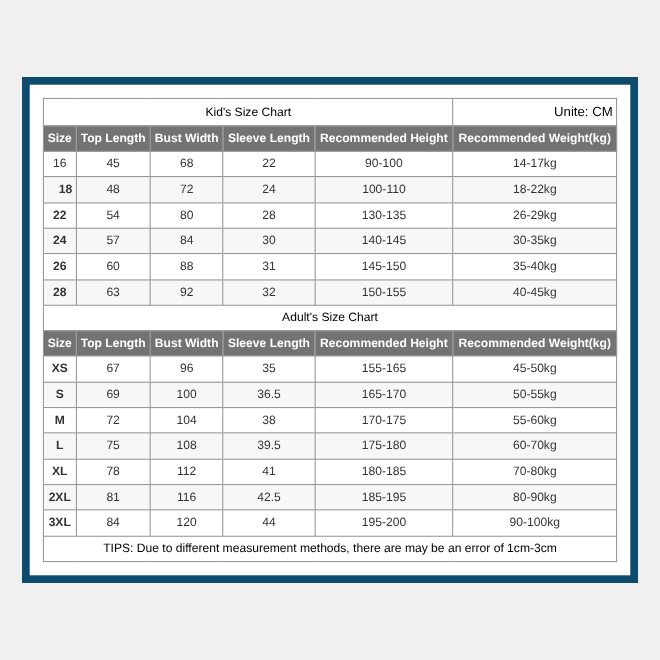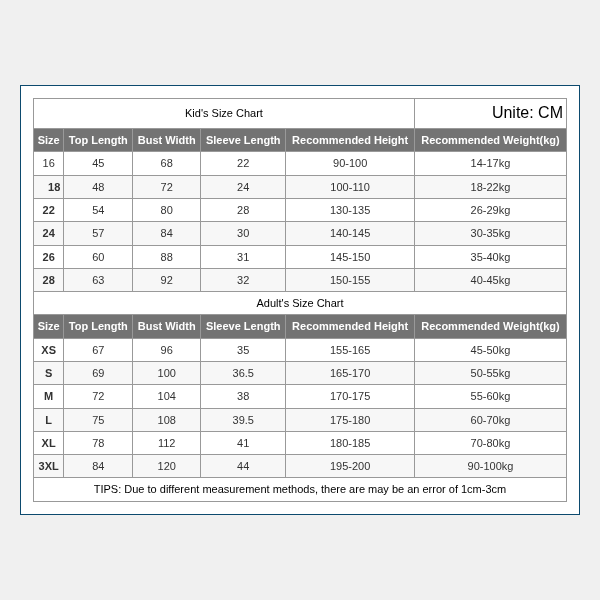--- a/index.html
+++ b/index.html
@@ -7,21 +7,21 @@
       background: #f0f0f0;
       display: flex;
       justify-content: center;
       align-items: center;
       width: 600px;
       height: 600px;
       font-family: Arial, sans-serif;
     }
     .card {
       background: #fff;
-      border: 1px solid #0c4a6e;
+      border: 7px solid #0c4a6e;
       padding: 12px;
       width: 560px;
     }
     table {
       width: 100%;
       border-collapse: collapse;
       font-size: 11px;
     }
     th, td {
       border: 1px solid #999;
@@ -36,21 +36,21 @@
       font-size: 11px;
     }
     .data-row td {
       background: #fff;
       color: #333;
     }
     .data-row:nth-child(even) td {
       background: #f7f7f7;
     }
     .unit-label {
-      font-size: 16px;
+      font-size: 12px;
       text-align: right;
     }
   </style>
 </head>
 <body>
 
 <div class="card">
   <table>
     <tbody>
 
@@ -168,20 +168,28 @@
         </tr>
         <tr class="data-row">
           <td style="font-weight: bold;">XL</td>
           <td>78</td>
           <td>112</td>
           <td>41</td>
           <td>180-185</td>
           <td>70-80kg</td>
         </tr>
         <tr class="data-row">
+          <td style="font-weight: bold;">2XL</td>
+          <td>81</td>
+          <td>116</td>
+          <td>42.5</td>
+          <td>185-195</td>
+          <td>80-90kg</td>
+        </tr>
+        <tr class="data-row">
           <td style="font-weight: bold;">3XL</td>
           <td>84</td>
           <td>120</td>
           <td>44</td>
           <td>195-200</td>
           <td>90-100kg</td>
         </tr>
       </tbody>
     <tbody>
       <tr>

